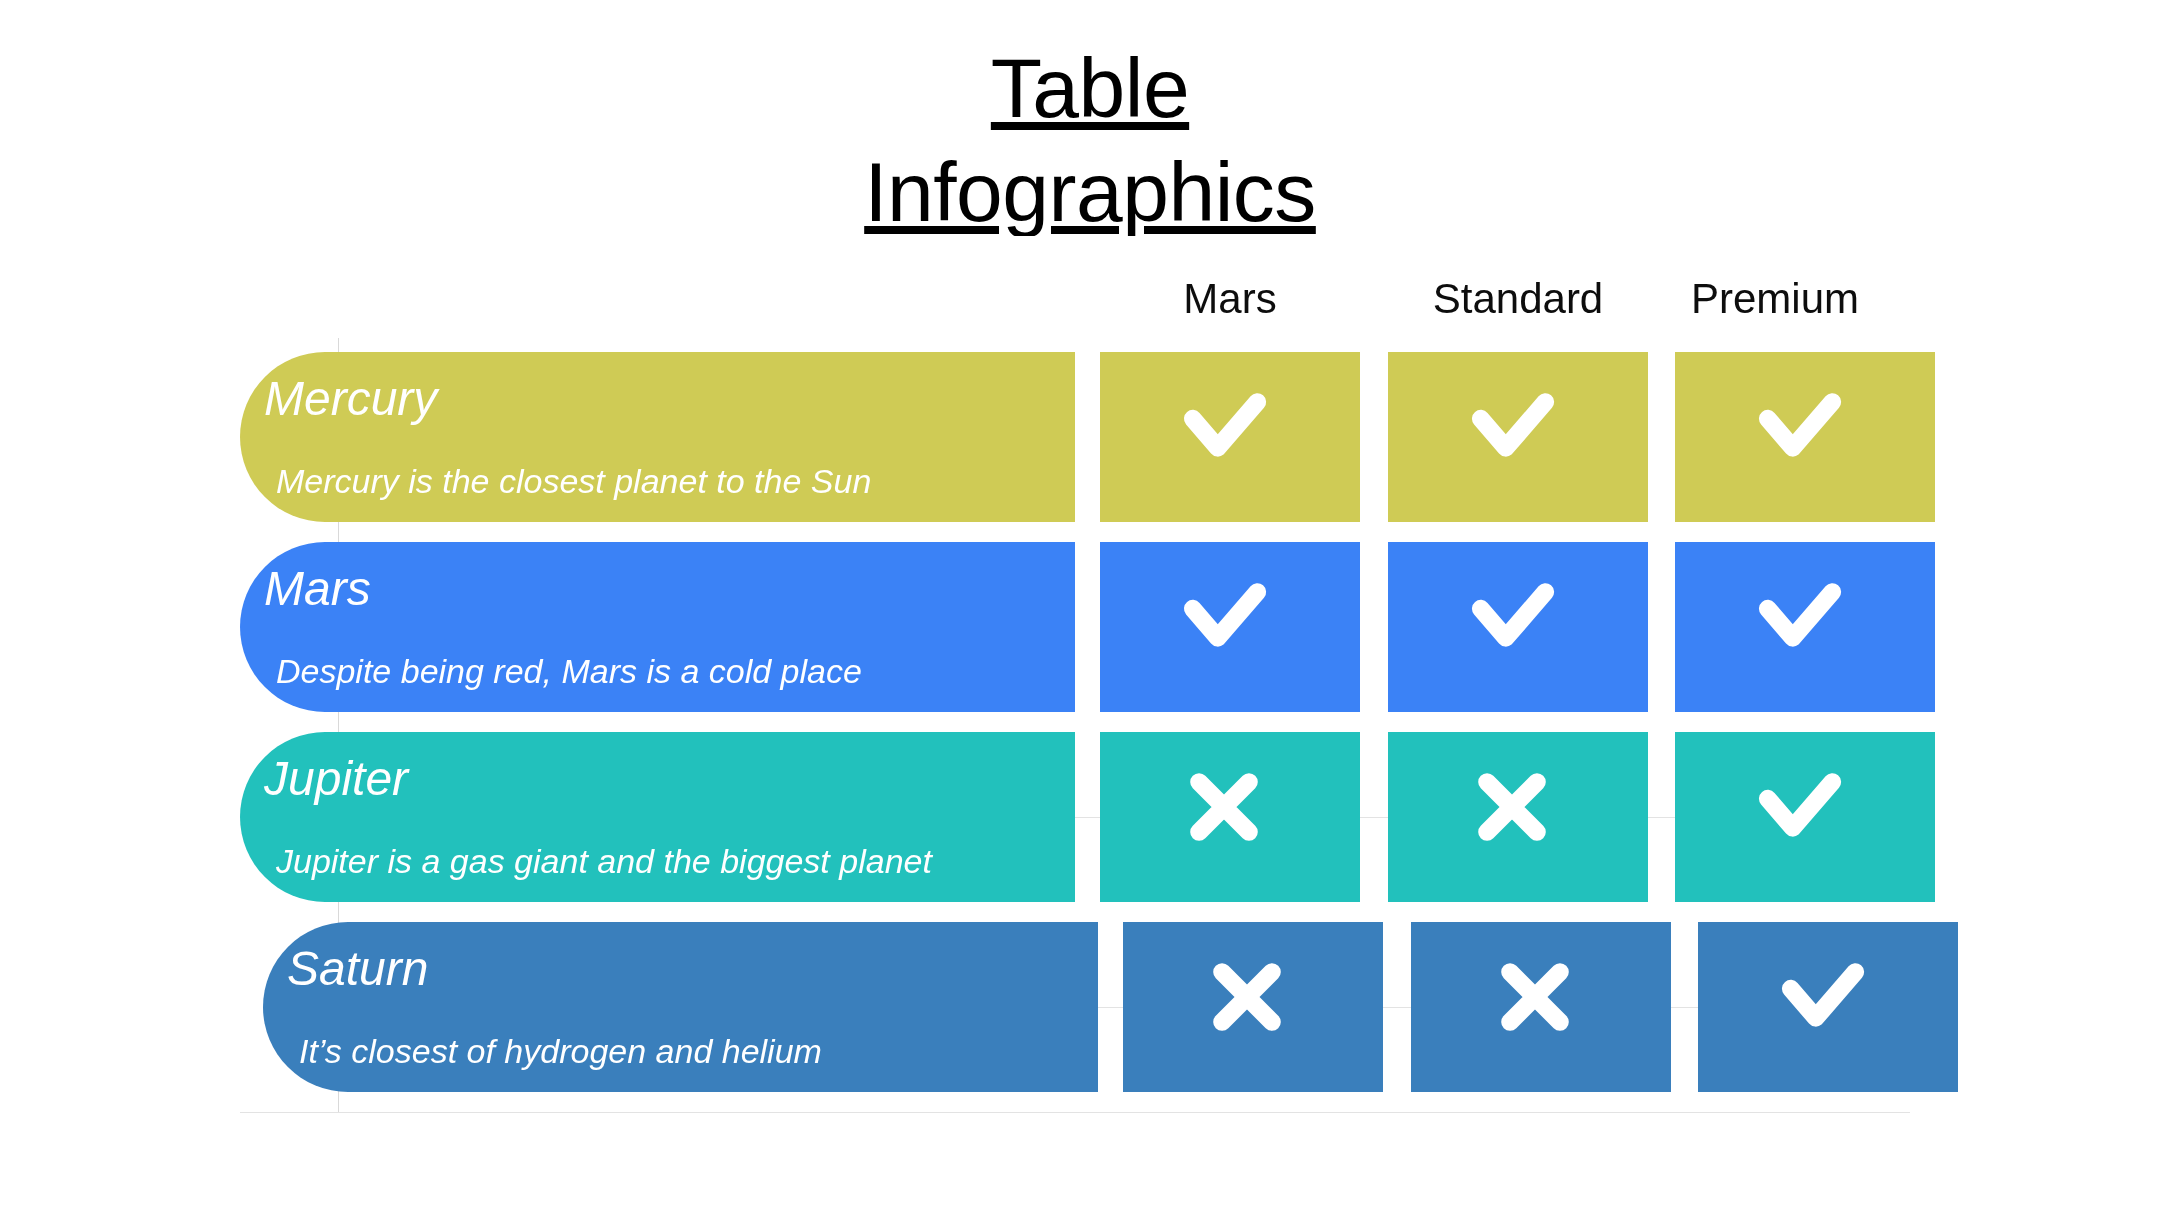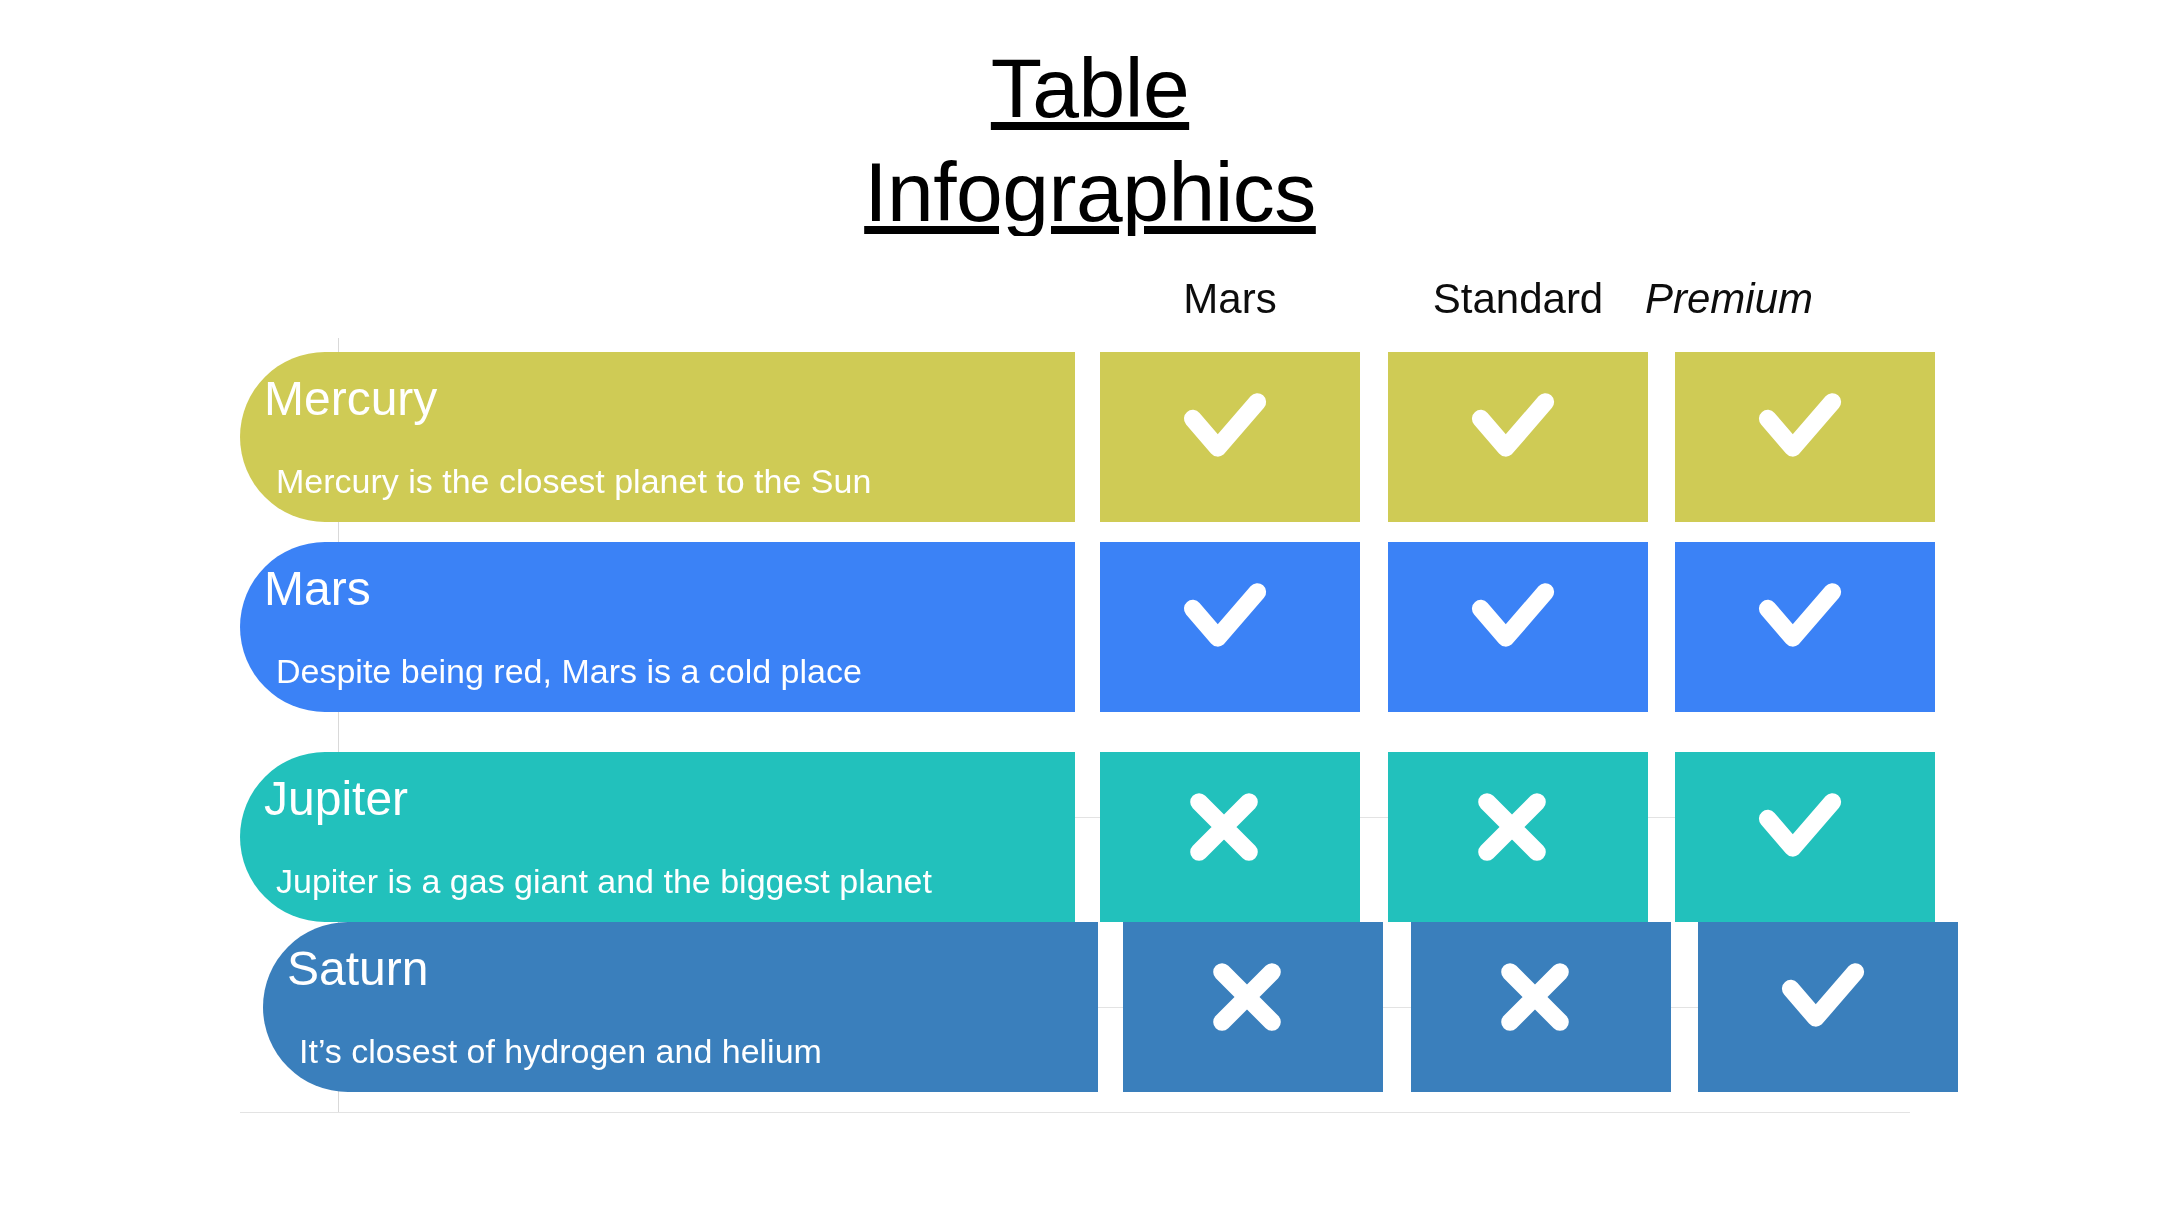--- a/index.html
+++ b/index.html
@@ -63,20 +63,21 @@
     text-align: center;
     white-space: nowrap;
   }
 
   
   .row {
     position: absolute;
     left: 0;
     width: 1748px;
     height: 170px;
+    font-style: italic;
   }
   .row-label {
     position: absolute;
     left: 240px;
     top: 0;
     width: 835px;
     height: 170px;
     border-top-left-radius: 86px;
     border-bottom-left-radius: 86px;
     box-sizing: border-box;
@@ -143,21 +144,21 @@
   <div class="hrule" style="left:1075px; top:817px; width:835px;"></div>
   <div class="hrule" style="left:1075px; top:1007px; width:835px;"></div>
   <div class="hrule" style="left:240px; top:1112px; width:1670px;"></div>
 
   <div class="col-header" style="left:1100px; width:260px;">
     <span>Mars</span>
   </div>
   <div class="col-header" style="left:1388px; width:260px;">
     <span>Standard</span>
   </div>
-  <div class="col-header" style="left:1599px; width:260px;font-style:italic;">
+  <div class="col-header" style="left:1645px; width:260px;">
     <span>Premium</span>
   </div>
 
   <div class="row" style="top:352px;">
     <div class="row-label tint-0">
       <span class="row-title">Mercury</span>
       <span class="row-desc">Mercury is the closest planet to the Sun</span>
     </div>
     <div class="cell c0 tint-0">
       <span class="mark">
@@ -203,21 +204,21 @@
     </div>
     <div class="cell c2 tint-1">
       <span class="mark">
         <svg viewBox="0 0 100 100">
             <path d="M20 42 L44 70 L82 26" fill="none" stroke="#ffffff" stroke-width="17" stroke-linecap="round" stroke-linejoin="round"></path>
           </svg>
       </span>
     </div>
   </div>
 
-  <div class="row" style="top:732px;margin-top:20px;">
+  <div class="row" style="top:732px;">
     <div class="row-label tint-2">
       <span class="row-title">Jupiter</span>
       <span class="row-desc">Jupiter is a gas giant and the biggest planet</span>
     </div>
     <div class="cell c0 tint-2">
       <span class="mark">
         <svg viewBox="0 0 100 100">
             <path d="M26 26 L74 74 M74 26 L26 74" fill="none" stroke="#ffffff" stroke-width="17" stroke-linecap="round"></path>
           </svg>
       </span>

